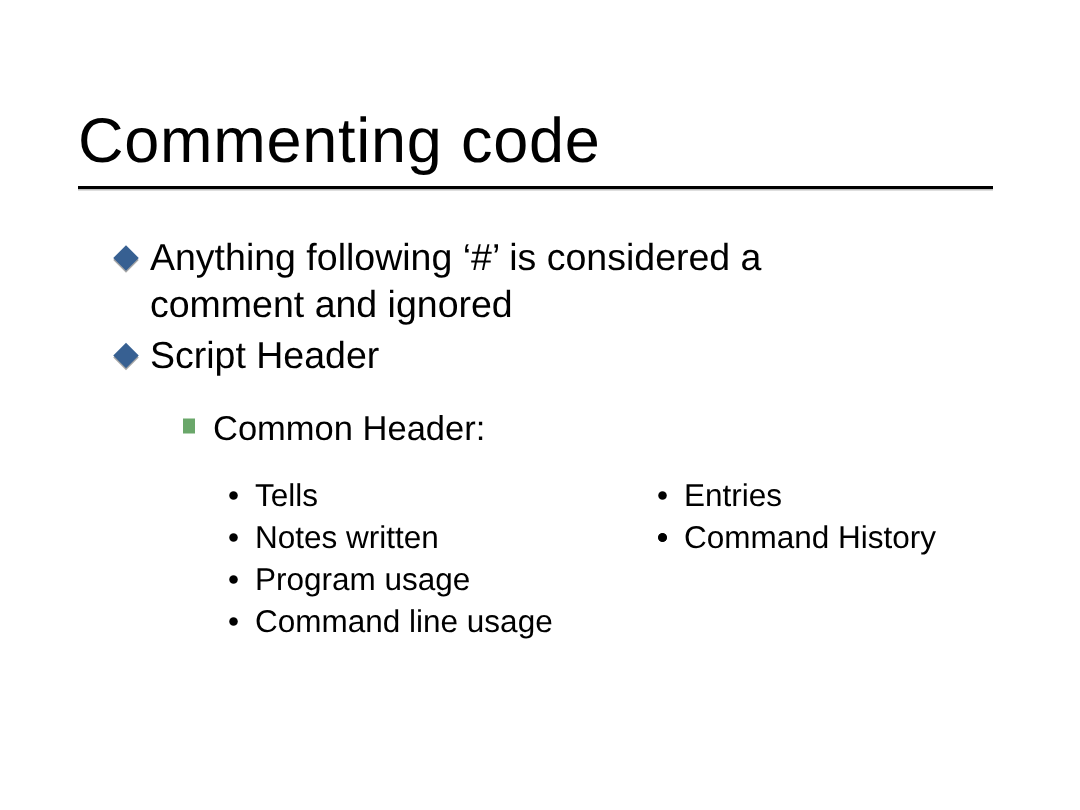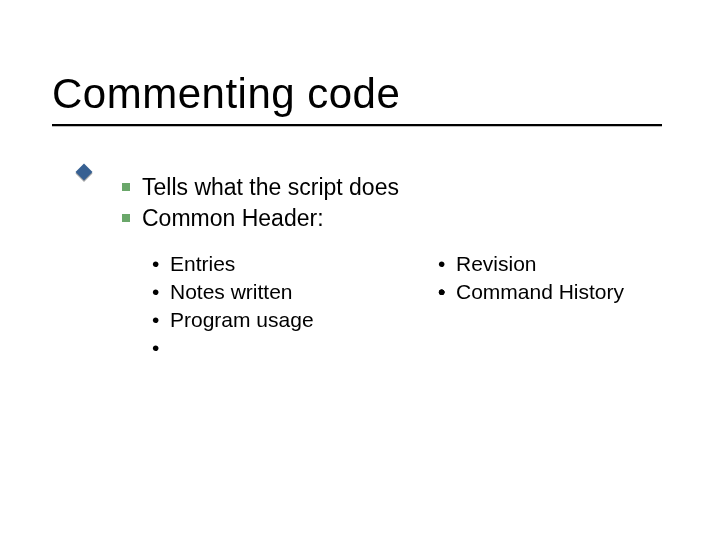--- a/index.html
+++ b/index.html
@@ -110,54 +110,61 @@
   </div>
   <div class="rule"></div>
   <div class="rule-shadow"></div>
 
   <div class="body">
 
     <div class="bl1-item">
       <div class="bl1-bullet">
           <div class="diamond"></div>
         </div>
+      <span>Anything following ‘#’ is considered a comment and ignored</span>
+    </div>
+    <div class="bl1-item">
+      <div class="bl1-bullet">
+          <div class="diamond"></div>
+        </div>
+      <span>Script Header</span>
     </div>
 
     <div class="level2">
       <div class="bl2-item">
         <div class="bl2-bullet"></div>
-        <span>Tells what the script does</span>
       </div>
       <div class="bl2-item">
         <div class="bl2-bullet"></div>
         <span>Common Header:</span>
       </div>
 
       <div class="level3">
         <div class="col">
           <div class="bl3-item">
             <span class="bl3-bullet">•</span>
-            <span>Entries</span>
+            <span>Tells</span>
           </div>
           <div class="bl3-item">
             <span class="bl3-bullet">•</span>
             <span>Notes written</span>
           </div>
           <div class="bl3-item">
             <span class="bl3-bullet">•</span>
             <span>Program usage</span>
           </div>
           <div class="bl3-item">
             <span class="bl3-bullet">•</span>
+            <span>Command line usage</span>
           </div>
         </div>
         <div class="col">
           <div class="bl3-item">
             <span class="bl3-bullet">•</span>
-            <span>Revision</span>
+            <span>Entries</span>
           </div>
           <div class="bl3-item">
             <span class="bl3-bullet">•</span>
           </div>
           <div class="bl3-item">
             <span class="bl3-bullet">•</span>
           </div>
           <div class="bl3-item">
             <span class="bl3-bullet">•</span>
             <span>Command History</span>

